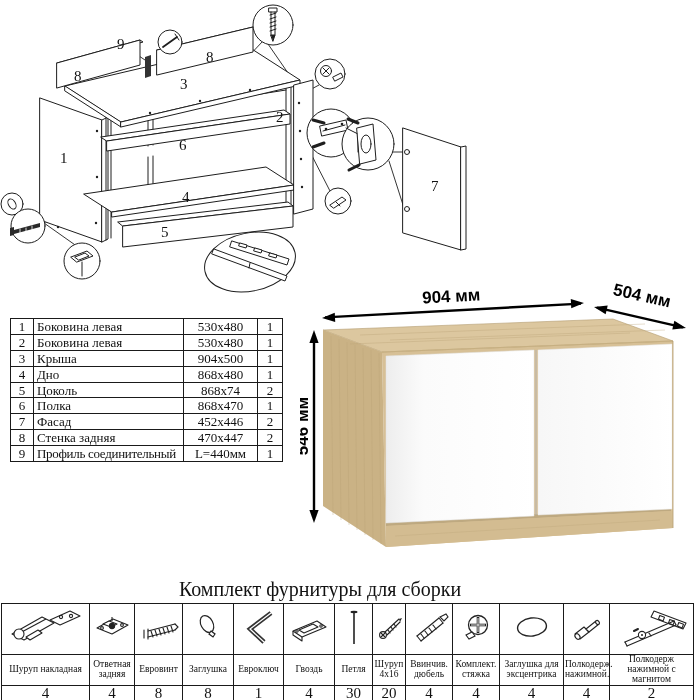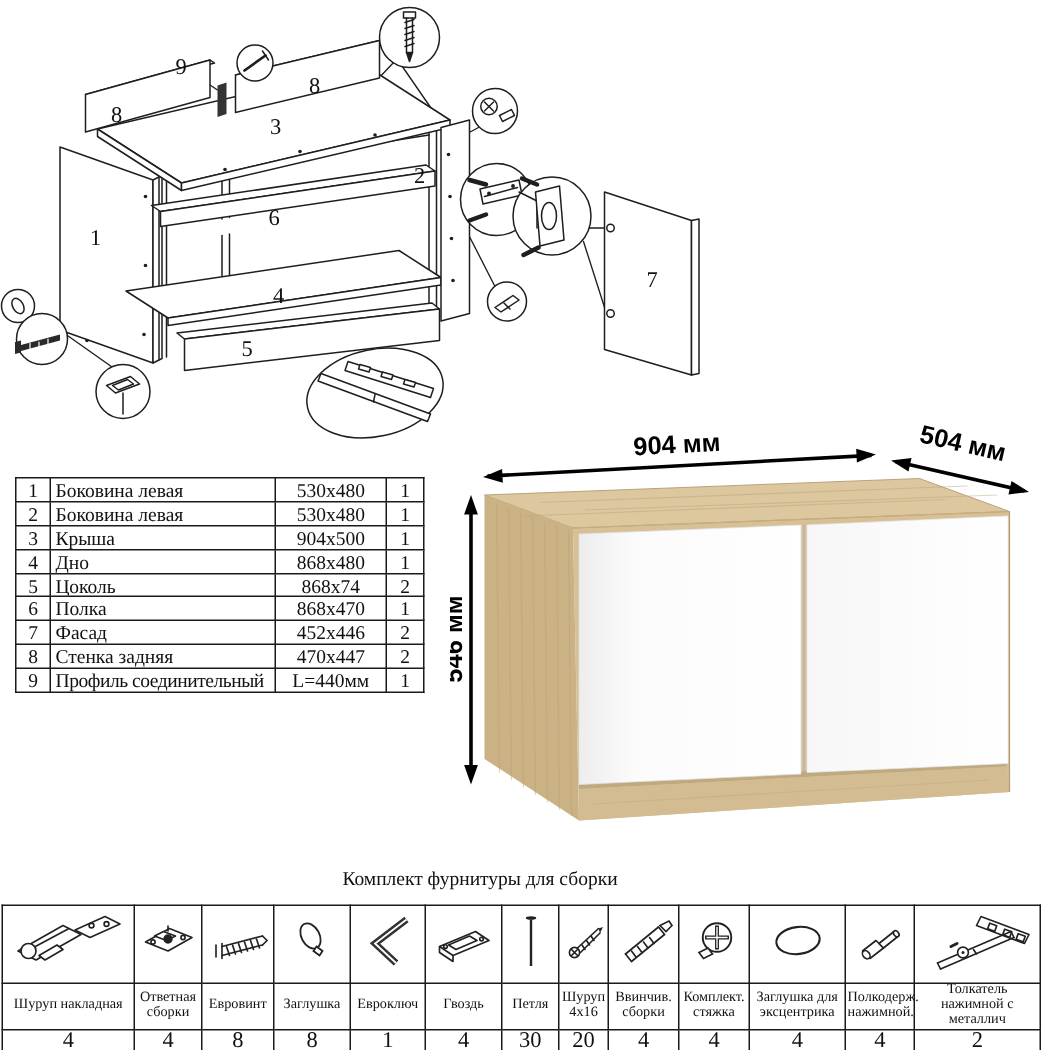--- a/index.html
+++ b/index.html
@@ -17,21 +17,21 @@
     border:1.4px solid #1a1a1a;height:14.9px;padding:0 3px;
     font-size:13px;line-height:1;white-space:nowrap;overflow:hidden;
   }
   #parts-table td.c{text-align:center;padding:0;}
   #parts-table tr.small td.nm{font-size:13px;letter-spacing:-.3px;}
   #parts-table td.sz{text-align:center;}
   #parts-table tr.small td.sz{text-align:center;}
   
   #hw-title{
     position:absolute;top:578px;left:0;width:640px;text-align:center;
-    font-size:13px;
+    font-size:20px;
   }
   #hw-table{
     position:absolute;left:1px;top:603px;width:692px;border-collapse:collapse;
     table-layout:fixed;
   }
   #hw-table td{border:1.5px solid #1a1a1a;text-align:center;vertical-align:middle;padding:0;}
   #hw-table tr.icons td{height:50px;}
   #hw-table tr.names td{height:22px;font-size:9.5px;line-height:1.05;padding:0 1px;}
   #hw-table tr.qty td{height:16px;font-size:15px;line-height:1;}
   svg text.lbl{font-family:"Liberation Serif", serif;font-size:15px;fill:#111;}
@@ -494,32 +494,32 @@
             <line x1="62" y1="17" x2="64" y2="21"></line>
         <line x1="37" y1="29" x2="39" y2="32"></line>
         <circle cx="30" cy="31" r="3.6" fill="#fff"></circle>
             <circle cx="30" cy="31" r="1" fill="#222" stroke="none"></circle>
         <line x1="22" y1="27" x2="26" y2="25" stroke-width="2"></line>
       </svg>
     </td>
   </tr>
   <tr class="names">
     <td>Шуруп накладная</td>
-    <td>Ответная сборки</td>
+    <td>Ответная задняя</td>
     <td>Евровинт</td>
     <td>Заглушка</td>
     <td>Евроключ</td>
     <td>Гвоздь</td>
     <td>Петля</td>
     <td>Шуруп 4х16</td>
-    <td>Ввинчив. сборки</td>
+    <td>Ввинчив. дюбель</td>
     <td>Комплект. стяжка</td>
     <td>Заглушка для эксцентрика</td>
     <td>Полкодерж. нажимной.</td>
-    <td>Толкатель нажимной с металлич</td>
+    <td>Полкодерж нажимной с магнитом</td>
   </tr>
   <tr class="qty">
     <td>4</td>
     <td>4</td>
     <td>8</td>
     <td>8</td>
     <td>1</td>
     <td>4</td>
     <td>30</td>
     <td>20</td>

